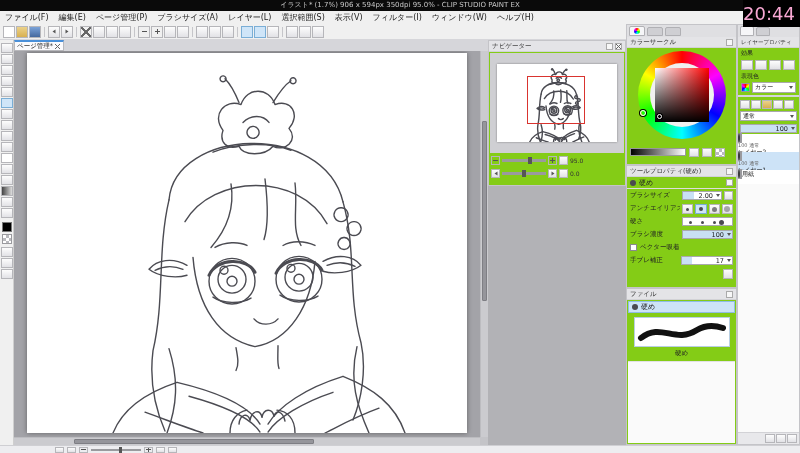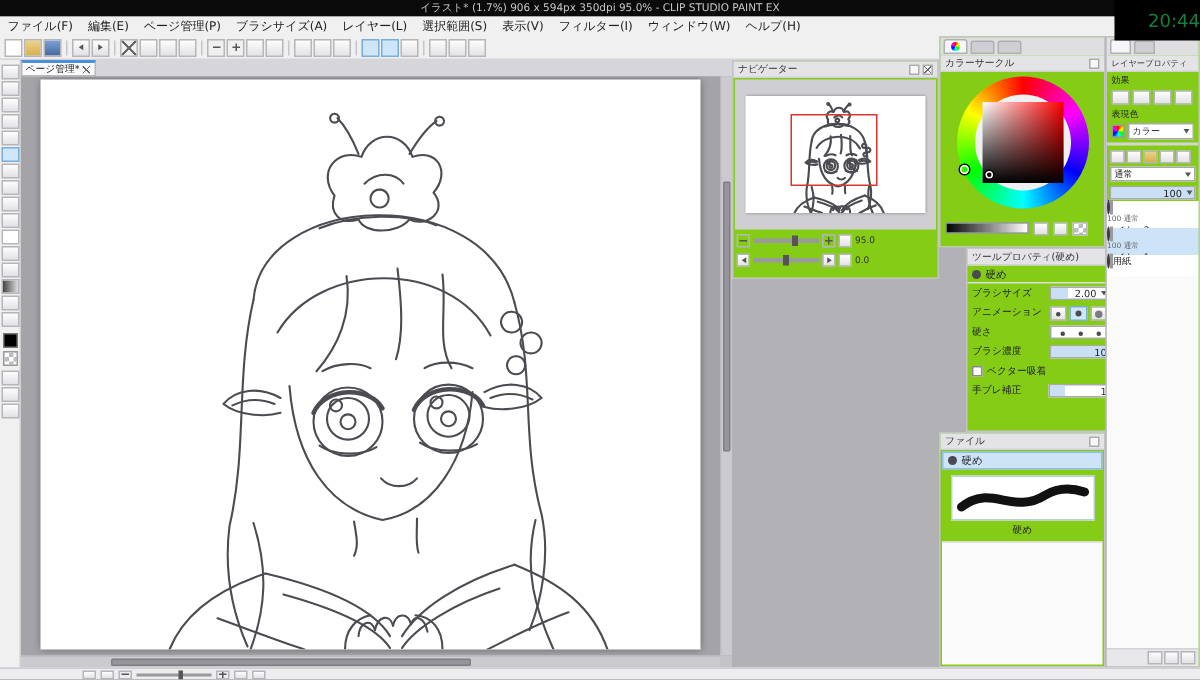--- a/index.html
+++ b/index.html
@@ -96,21 +96,21 @@
 <path d="M118,362 C140,370 160,378 176,383"></path>
 <path d="M352,358 C330,366 312,376 298,383"></path>
 </g>
 </symbol>
 </defs>
 </svg>
 
 <div class="abs" style="left:0;top:0;width:800px;height:11px;background:#0a0a0a;color:#c8c8c8;text-align:center;line-height:11px;font-size:7px">
   <span>イラスト* (1.7%) 906 x 594px 350dpi 95.0% - CLIP STUDIO PAINT EX</span>
 </div>
-<div class="abs flex" style="right:0;top:0;width:57px;height:27px;background:#000;color:#15803d;justify-content:flex-end;font-size:12px;z-index:20">
+<div class="abs flex" style="right:0;top:0;width:57px;height:27px;background:#000;color:#f9a8d4;justify-content:flex-start;font-size:18px;z-index:20">
   <span>20:44</span>
 </div>
 
 <div class="abs flex" style="left:0;top:11px;width:744px;height:13px;background:#f0f0f0;font-size:8px">
   <span style="padding:0 5px">ファイル(F)</span>
   <span style="padding:0 5px">編集(E)</span>
   <span style="padding:0 5px">ページ管理(P)</span>
   <span style="padding:0 5px">ブラシサイズ(A)</span>
   <span style="padding:0 5px">レイヤー(L)</span>
   <span style="padding:0 5px">選択範囲(S)</span>
@@ -263,21 +263,21 @@
     <div style="position:absolute;left:30px;top:66px;width:5px;height:5px;border-radius:50%;border:1px solid #fff;box-shadow:0 0 0 1px #000;background:#000"></div>
   </div>
   <div class="flex" style="height:16px;padding:0 3px;gap:3px">
     <div style="width:56px;height:8px;border:1px solid #999;background:linear-gradient(to right,#000,#fff)"></div>
     <div class="ic" style="width:10px;height:9px"></div>
     <div class="ic" style="width:10px;height:9px"></div>
     <div class="ic checker" style="width:10px;height:9px"></div>
   </div>
 </div>
 
-<div class="abs panel" style="left:644px;top:165px;width:111px;height:123px">
+<div class="abs panel" style="left:626px;top:165px;width:111px;height:123px">
   <div class="phead">
     <span>ツールプロパティ(硬め)</span>
     <span style="flex:1"></span>
     <span class="pbtn"></span>
   </div>
   <div class="flex" style="height:12px;padding:0 3px;gap:3px;border-bottom:1px solid #ddd">
     <div class="dot" style="width:6px;height:6px"></div>
     <span style="font-size:7px">硬め</span>
     <span style="flex:1"></span>
     <span class="pbtn"></span>
@@ -285,21 +285,21 @@
   <div class="flex" style="height:13px;padding:0 3px;gap:2px">
     <span class="tpl">ブラシサイズ</span>
     <div class="sld">
         <div class="fill" style="width:30%"></div>
         <span class="val">2.00</span>
         <span class="arr cvd"></span>
       </div>
     <div class="ic" style="width:9px;height:9px"></div>
   </div>
   <div class="flex" style="height:13px;padding:0 3px;gap:2px">
-    <span class="tpl">アニメーション</span>
+    <span class="tpl">アンチエイリアス</span>
     <div class="ic" style="width:12px;height:10px">
         <div class="dot" style="width:3px;height:3px;margin:3px auto"></div>
       </div>
     <div class="ic sel" style="width:12px;height:10px">
         <div class="dot" style="width:4px;height:4px;margin:2.5px auto"></div>
       </div>
     <div class="ic" style="width:12px;height:10px">
         <div class="dot" style="width:5px;height:5px;margin:2px auto;opacity:.7"></div>
       </div>
     <div class="ic" style="width:12px;height:10px">

